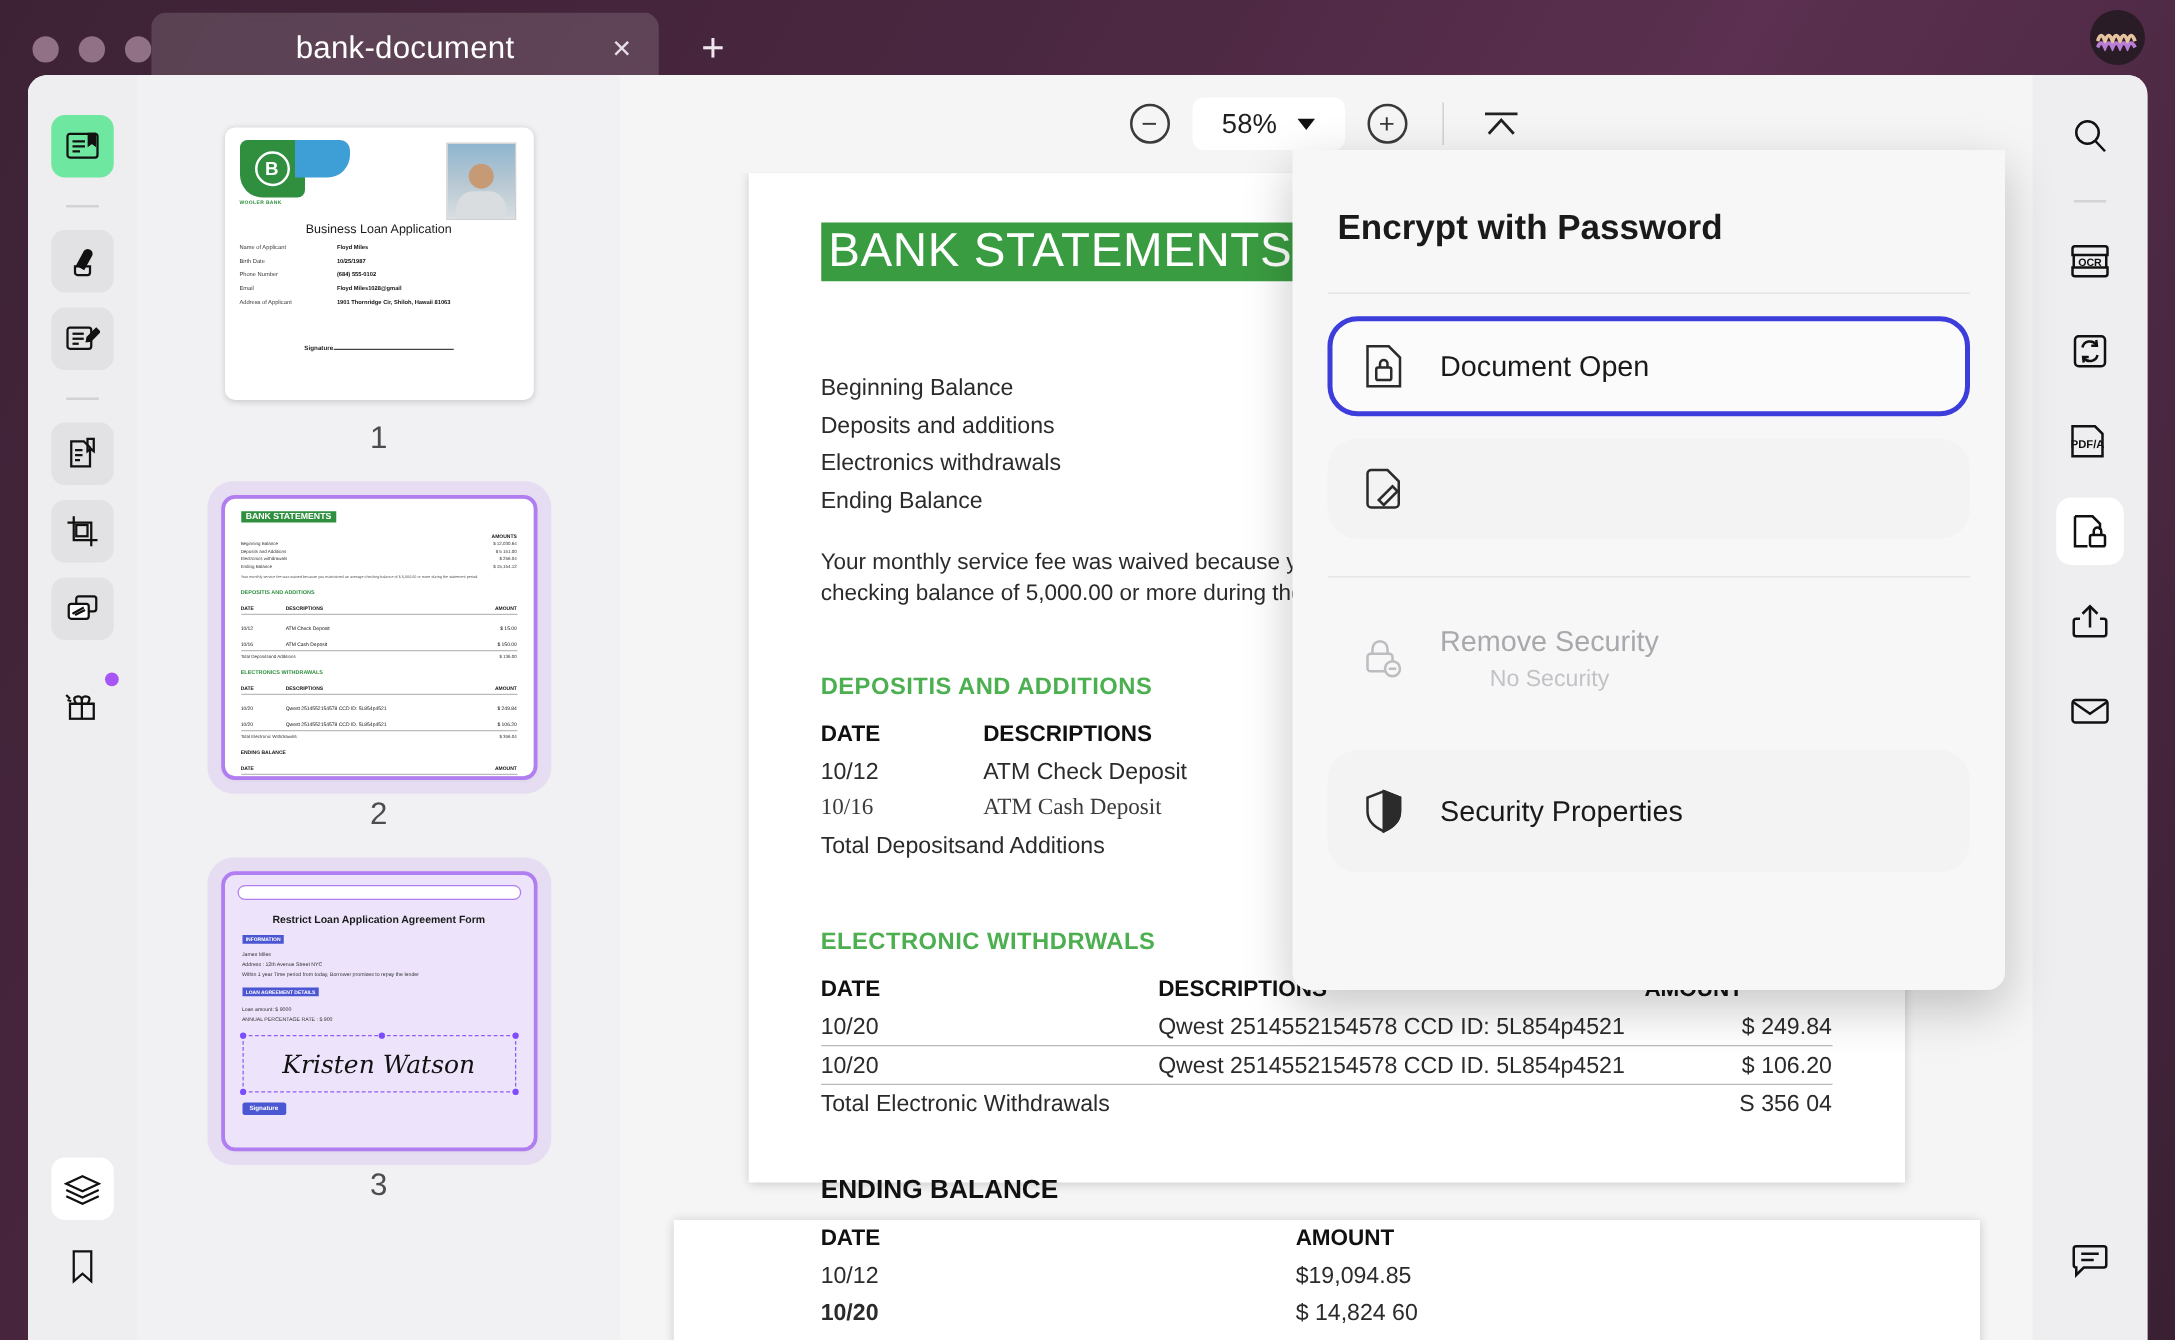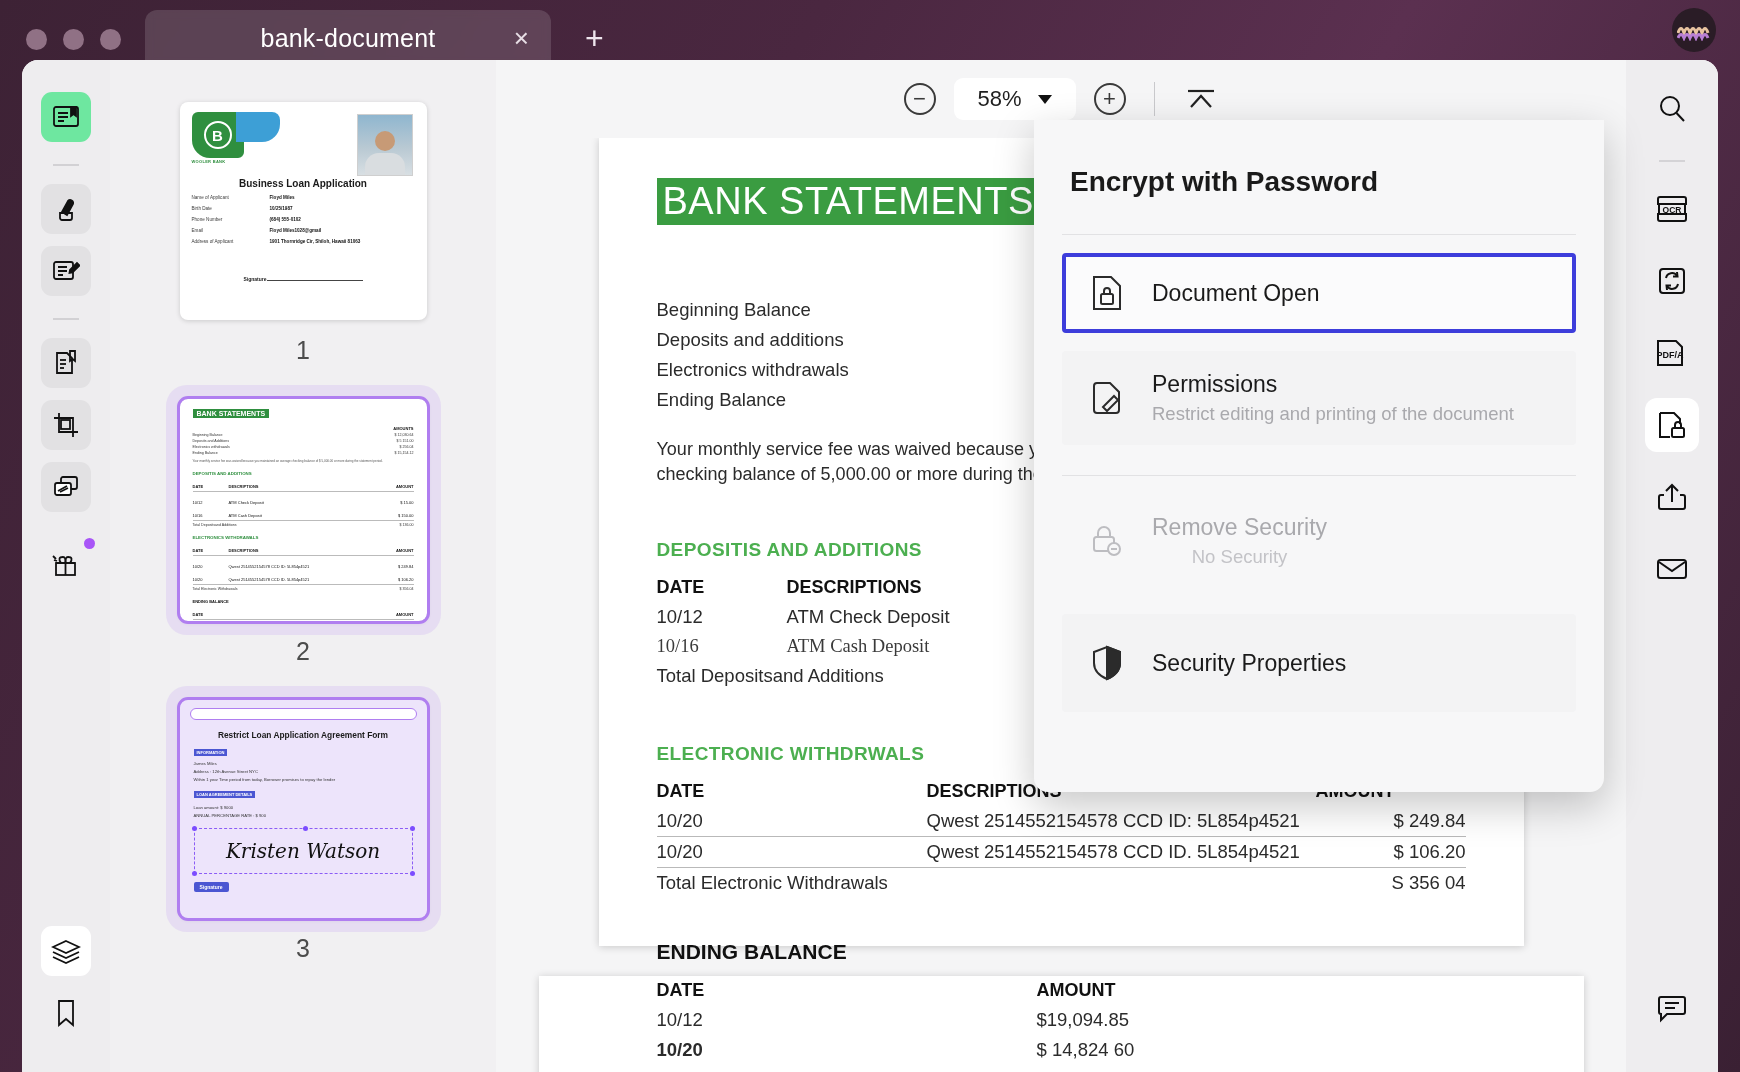--- a/index.html
+++ b/index.html
@@ -16,21 +16,21 @@
   
   #titlebar {
     position: absolute; left: 0; top: 0; width: 1740px; height: 66px;
     display: flex; align-items: flex-end;
   }
   #traffic {
     display: flex; gap: 16px; align-items: center;
     padding: 0 0 16px 26px;
   }
   .tl-dot { width: 21px; height: 21px; border-radius: 50%; background: #9f7f93; opacity: .85; }
-  #tabstrip { display: flex; align-items: flex-end; margin-left: 24px; }
+  #tabstrip { display: flex; align-items: flex-end; }
   #tab {
     width: 406px; height: 56px;
     background: rgba(255,255,255,0.14);
     border-radius: 12px 12px 0 0;
     display: flex; align-items: center; justify-content: center;
     position: relative;
     backdrop-filter: blur(4px);
   }
   #tab-title {
     color: #ffffff; font-size: 25px; letter-spacing: .2px;
@@ -116,21 +116,21 @@
   }
   .t1-logoinner { width: 28px; height: 28px; border-radius: 50%; border: 2px solid #fff; color:#fff; font-size: 15px; font-weight: bold; display:flex; align-items:center; justify-content:center;}
   .t1-bankname { font-size: 4px; font-weight: bold; color: #2f8f3f; letter-spacing:.3px; margin-top:1px;}
   .t1-photo {
     position: absolute; right: 14px; top: 12px; width: 56px; height: 62px;
     background: linear-gradient(180deg,#8fb6cf 0%, #b9c9d3 55%, #d8dfe3 100%);
     border: 1px solid #cfcfcf;
   }
   .t1-photo-head { position:absolute; left:50%; top:26%; transform:translateX(-50%); width:20px;height:20px;border-radius:50%;background:#c79a76;}
   .t1-photo-body { position:absolute; left:50%; bottom:0; transform:translateX(-50%); width:40px;height:22px;border-radius:14px 14px 0 0;background:#d9dde0;}
-  .t1-title { text-align: center; font-size: 10px; font-weight: bold; color: #1a1a1a; margin-top: 14px; }
+  .t1-title { text-align: center; font-size: 10px; font-weight: normal; color: #1a1a1a; margin-top: 14px; }
   .t1-row { display: flex; font-size: 4.6px; color: #3a3a3a; margin-top: 6px; }
   .t1-row .k { width: 78px; }
   .t1-row .v { font-weight: bold; color:#111; }
   .t1-sig { font-size: 5px; font-weight: bold; color:#222; text-align:center; margin-top: 32px; }
   .t1-sigline { display:inline-block; width: 96px; border-bottom: 1px solid #444; }
 
   
   .t2 { height: 222px; padding: 10px 13px; font-size: 3.6px; color:#333; }
   .t2-title { background:#2f8f3f; color:#fff; font-size: 7px; font-weight: bold; display:inline-block; padding: 1px 4px; }
   .t2-hdr { display:flex; font-weight:bold; font-size:4px; color:#111; margin-top:8px; }
@@ -225,21 +225,21 @@
     padding: 0 28px;
     z-index: 40;
   }
   #encrypt-title {
     font-size: 28px; font-weight: bold; color: #1a1a1a;
     padding: 46px 0 0 8px;
   }
   .panel-div { height: 1px; background: #e2e2e4; margin: 36px 0 0; }
   .opt {
     display: flex; align-items: center; gap: 22px;
-    border-radius: 4px; padding: 20px 22px; margin-top: 18px;
+    border-radius: 24px; padding: 20px 22px; margin-top: 18px;
     background: #f2f2f3; cursor: pointer;
   }
   .opt.card { background: #f3f3f4; }
   .opt.selected {
     background: #fbfbfc; border: 4px solid #3d3ddb; padding: 16px 18px;
   }
   .opt.disabled { cursor: default; background: transparent; }
   .opt-ttl { font-size: 23px; color: #1a1a1a; }
   .opt-sub { font-size: 18.5px; color: #a9a9ad; margin-top: 5px; }
   .opt.disabled .opt-ttl { color: #a9a9ad; }
@@ -706,24 +706,20 @@
       </div>
     </div>
 
     <div class="opt card">
       <div class="opt-icon">
         <svg width="36" height="40" viewBox="0 0 36 40" fill="none" stroke="#2b2b2b" stroke-width="2">
           <path d="M5 8 a3 3 0 0 1 3 -3 h13 l9 9 v18 a3 3 0 0 1 -3 3 h-19 a3 3 0 0 1 -3 -3 z"></path>
           <path d="M18 33 l11 -11 -4 -4 -11 11 z"></path>
         </svg>
       </div>
-      <div>
-        <div class="opt-ttl">Permissions</div>
-        <div class="opt-sub">Restrict editing and printing of the document</div>
-      </div>
     </div>
 
     <div class="panel-div" style="margin-top:30px"></div>
 
     <div class="opt disabled">
       <div class="opt-icon">
         <svg width="36" height="36" viewBox="0 0 36 36" fill="none" stroke="#bdbdc1" stroke-width="2">
           <rect x="5" y="14" width="20" height="14" rx="2.5"></rect>
           <path d="M9 14 v-4 a6 6 0 0 1 12 0 v4"></path>
           <circle cx="25" cy="26" r="6" fill="#f7f7f8"></circle>

